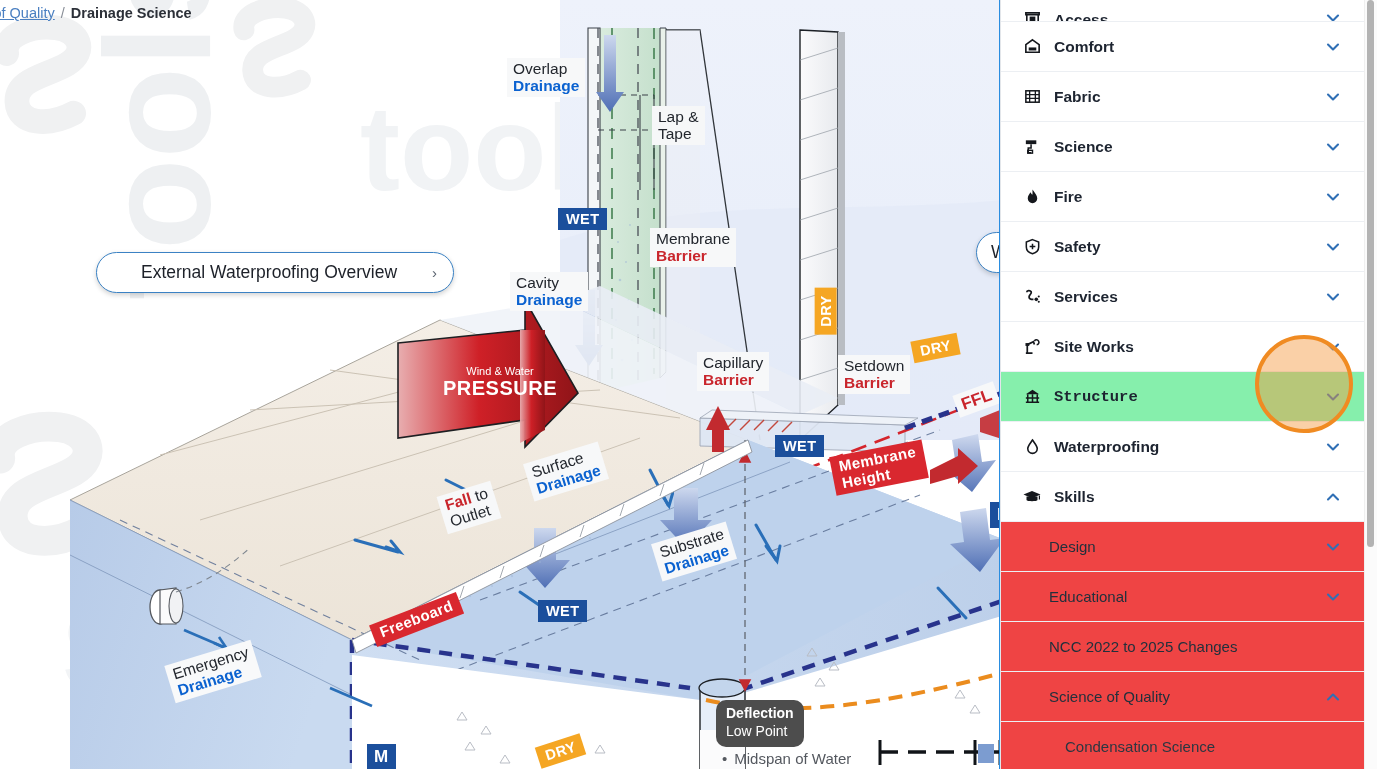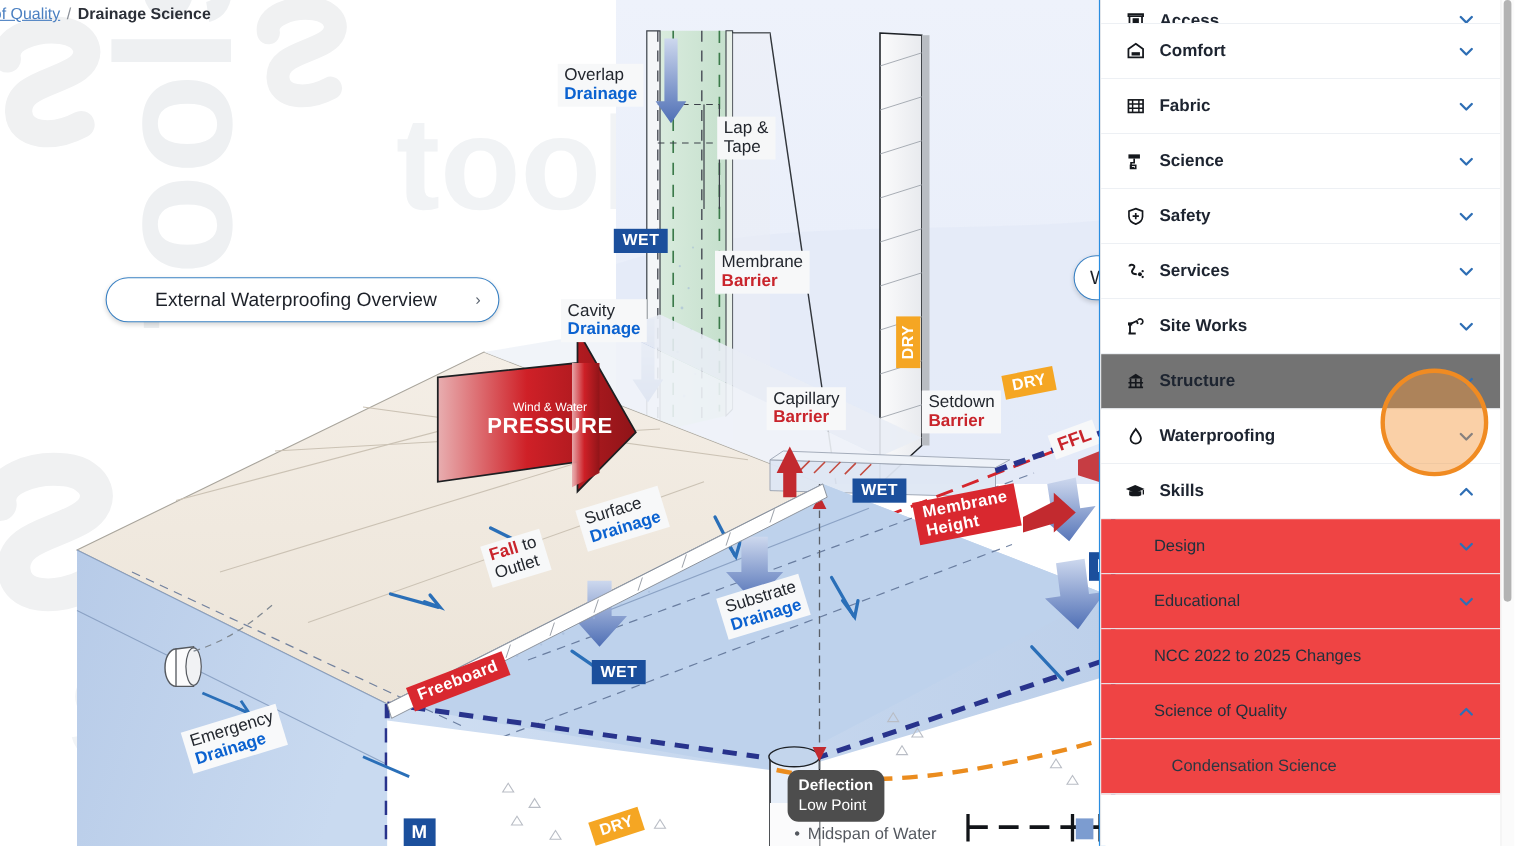--- a/index.html
+++ b/index.html
@@ -120,21 +120,21 @@
     width: 22px; height: 20px; display: flex; align-items: center;
     justify-content: center; flex: 0 0 22px; margin-right: 11px;
   }
   .row .ico svg { display: block; }
   .row .txt {
     flex: 1 1 auto; font-size: 15.5px; font-weight: bold; color: #1d2430;
     white-space: nowrap; overflow: hidden;
   }
   .row .chev { flex: 0 0 auto; width: 18px; height: 18px; }
   .row .chev svg { display: block; }
-  .row.active { background: #737373; }
+  .row.active { background: #86efac; font-family: Liberation Mono, monospace; }
   .row.first-clip { height: 22px; padding-top: 0; align-items: flex-end; overflow: hidden; }
   .row.first-clip .txt { margin-bottom: -8px; }
   .row.first-clip .ico { margin-bottom: -6px; }
   .row.first-clip .chev { margin-bottom: -6px; }
 
   
   .subrow {
     position: relative; display: flex; align-items: center;
     height: 50px; padding: 0 22px 0 48px;
     border-bottom: 1px solid #eceff3;
@@ -612,20 +612,33 @@
             </svg>
         </span>
         <span class="txt">Science</span>
         <span class="chev">
           <svg width="18" height="18" viewBox="0 0 18 18">
               <path d="M4 6.5 L9 11.5 L14 6.5" fill="none" stroke="#2f6fb5" stroke-width="2.1" stroke-linecap="round" stroke-linejoin="round"></path>
             </svg>
         </span>
       </div>
 
+      <div class="row">
+        <span class="ico">
+          <svg width="19" height="19" viewBox="0 0 20 20">
+              <path d="M10 2.5 C12.6 6.5 15 8.6 15 12 a5 5 0 0 1-10 0 c0-2.6 1.8-4.6 3-6.4 C8.6 7.4 9.4 8 10 8 c0-2 0-4 0-5.5 Z" fill="#15181d"></path>
+            </svg>
+        </span>
+        <span class="txt">Fire</span>
+        <span class="chev">
+          <svg width="18" height="18" viewBox="0 0 18 18">
+              <path d="M4 6.5 L9 11.5 L14 6.5" fill="none" stroke="#2f6fb5" stroke-width="2.1" stroke-linecap="round" stroke-linejoin="round"></path>
+            </svg>
+        </span>
+      </div>
 
       <div class="row">
         <span class="ico">
           <svg width="19" height="19" viewBox="0 0 20 20">
               <path d="M10 2.8 L16.5 5.2 v5.2 c0 4-3.3 6.2-6.5 7.2 -3.2-1-6.5-3.2-6.5-7.2 V5.2 Z" fill="none" stroke="#15181d" stroke-width="1.6"></path>
               <path d="M10 7v6M7 10h6" stroke="#15181d" stroke-width="1.6"></path>
             </svg>
         </span>
         <span class="txt">Safety</span>
         <span class="chev">

